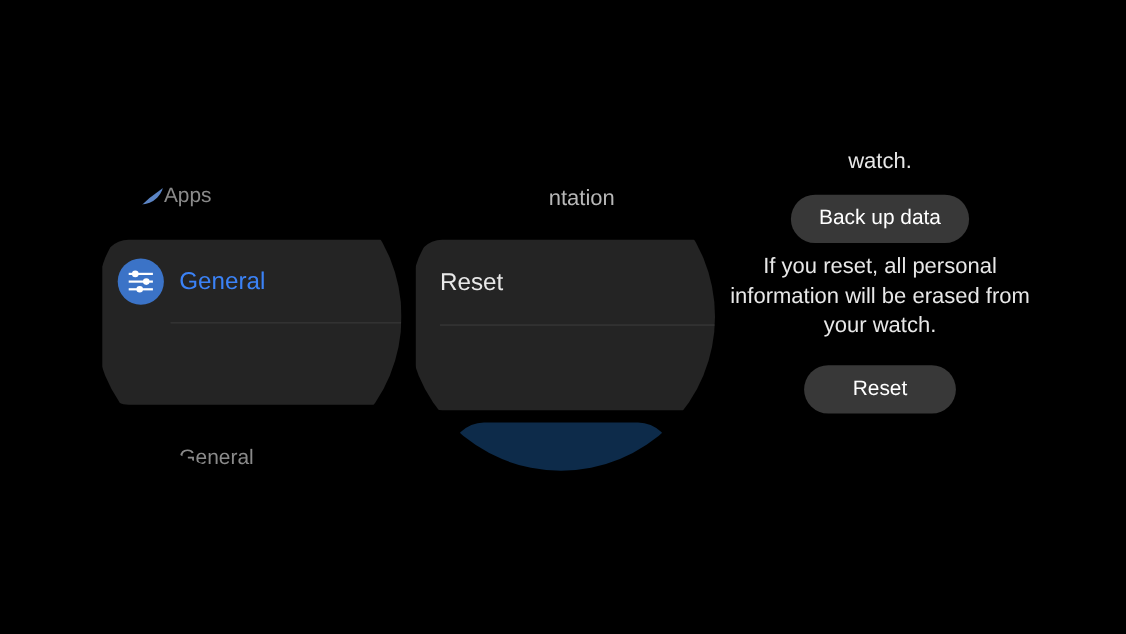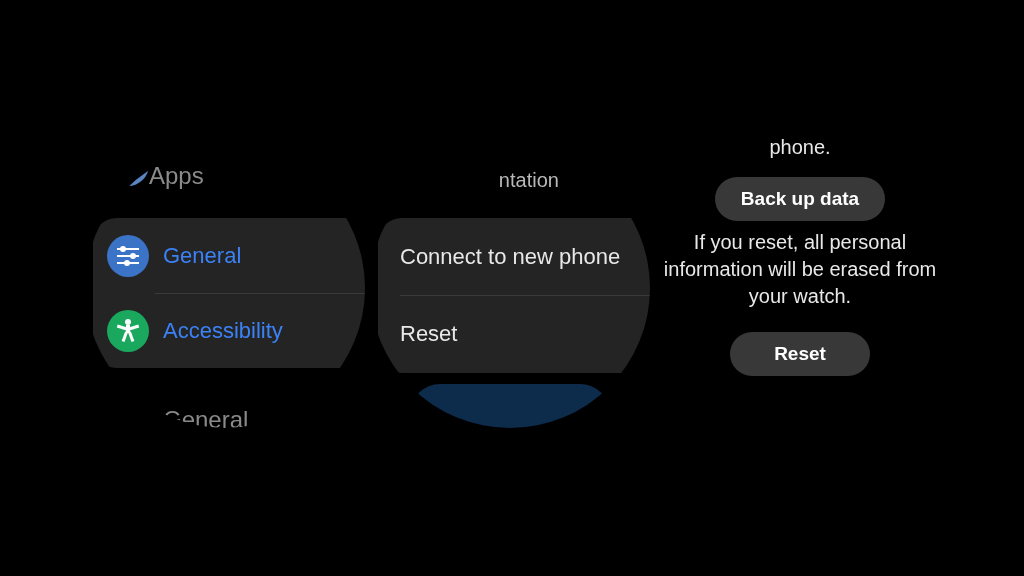--- a/index.html
+++ b/index.html
@@ -48,21 +48,21 @@
     }
     .w1-divider { position:absolute; left:62px; right:0; top:75px; height:1px; background:#3a3a3a; }
     .icon-circ {
       width: 42px; height: 42px; border-radius: 50%;
       display:flex; align-items:center; justify-content:center;
       margin-right: 14px;
       flex-shrink:0;
     }
     .ic-general { background:#3b73c7; }
     .ic-accessibility { background:#1aa85f; }
-    .label-muted { color:#8a8a8a; font-size:24px; }
+    .label-muted { color:#8a8a8a; font-size:19px; }
     .label-main { color:#3b82f6; font-size:22px; font-weight:400; }
 
     .ic-apps-half { position:relative; overflow:hidden; width:42px; height:26px; border-radius:0 0 21px 21px; align-self:flex-end; margin-bottom:4px; background:#5b84c4; display:flex; align-items:flex-start; justify-content:center;}
     .ic-sec-half { position:relative; overflow:hidden; width:42px; height:22px; border-radius:21px 21px 0 0; background:#5b4fb0; margin-top:6px;}
 
     
     .slider-icon { width:22px; height:18px; position:relative; }
     .slider-icon .bar { position:absolute; left:0; right:0; height:2px; background:#fff; }
     .slider-icon .b1{ top:1px;} .slider-icon .b2{ top:8px;} .slider-icon .b3{ top:15px;}
     .slider-icon .knob{ position:absolute; width:6px; height:6px; border-radius:50%; background:#fff; top:-2px; }
@@ -95,21 +95,21 @@
     }
 
     
     .w3-col { position:absolute; inset:0; display:flex; flex-direction:column; align-items:center; }
     .w3-text { color:#e8e8e8; font-size:20px; text-align:center; line-height:1.35; }
     .w3-top-text { margin-top: 6px; }
     .pill-btn {
       background:#383838; color:#fff;
       border:none; border-radius:999px;
       padding: 11px 26px;
-      font-size:19px; font-weight:700;
+      font-size:19px; font-weight:400;
       cursor:pointer;
     }
     .w3-btn1 { margin-top: 16px; }
     .w3-mid { margin-top: 8px; padding: 0 2px; }
     .w3-btn2 { margin-top: 22px; padding-left:44px; padding-right:44px; }
 
   </style>
 </head>
 <body>
 
@@ -133,61 +133,45 @@
               <div class="knob k1"></div>
             <div class="bar b2"></div>
               <div class="knob k2"></div>
             <div class="bar b3"></div>
               <div class="knob k3"></div>
           </div>
         </div>
         <span class="label-main">General</span>
       </div>
       <div class="w1-divider"></div>
-      <div class="w1-card-row">
-        <div class="icon-circ ic-accessibility">
-          <div class="person-icon">
-            <div class="head"></div>
-              <div class="body"></div>
-            <div class="arm al"></div>
-              <div class="arm ar"></div>
-            <div class="leg ll"></div>
-              <div class="leg lr"></div>
-          </div>
-        </div>
-        <span class="label-main">Accessibility</span>
-      </div>
     </div>
 
     <div class="w1-row w1-row-security" style="align-items:flex-start;">
       <div class="ic-sec-half" style="margin-right:14px;"></div>
       <span class="label-muted" style="margin-top:6px;">General</span>
     </div>
   </div>
 </div>
 
 <div class="watch watch-2">
   <div class="w2-top">
     <span><span style="opacity:0;">Orie</span><span>ntation</span></span>
   </div>
   <div class="w2-card">
-    <div class="w2-row">
-      <span>Connect to new phone</span>
-    </div>
     <div class="w2-divider"></div>
     <div class="w2-row">
       <span>Reset</span>
     </div>
   </div>
   <div class="w2-bottom"></div>
 </div>
 
 <div class="watch watch-3" style="overflow:hidden; background:transparent;">
   <div class="w3-col">
-    <div class="w3-text w3-top-text">phone.</div>
+    <div class="w3-text w3-top-text">watch.</div>
     <button class="pill-btn w3-btn1">
       <span>Back up data</span>
     </button>
     <div class="w3-text w3-mid">If you reset, all personal information will be erased from your watch.</div>
     <button class="pill-btn w3-btn2">
       <span>Reset</span>
     </button>
   </div>
 </div>
 

